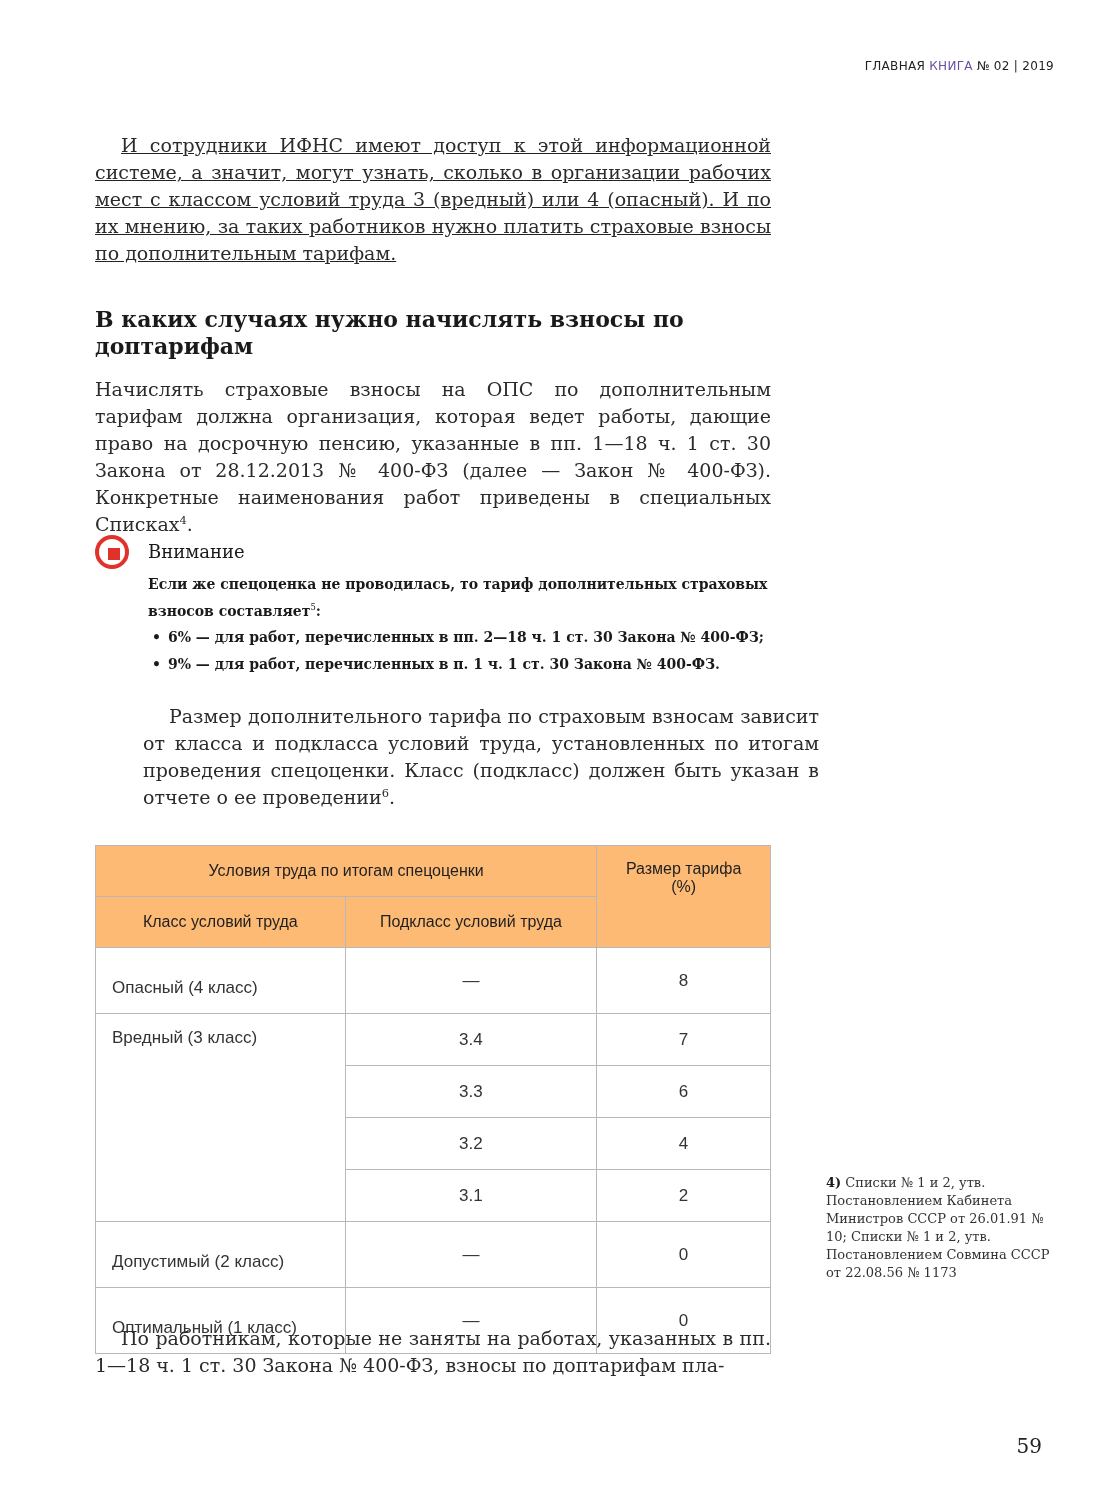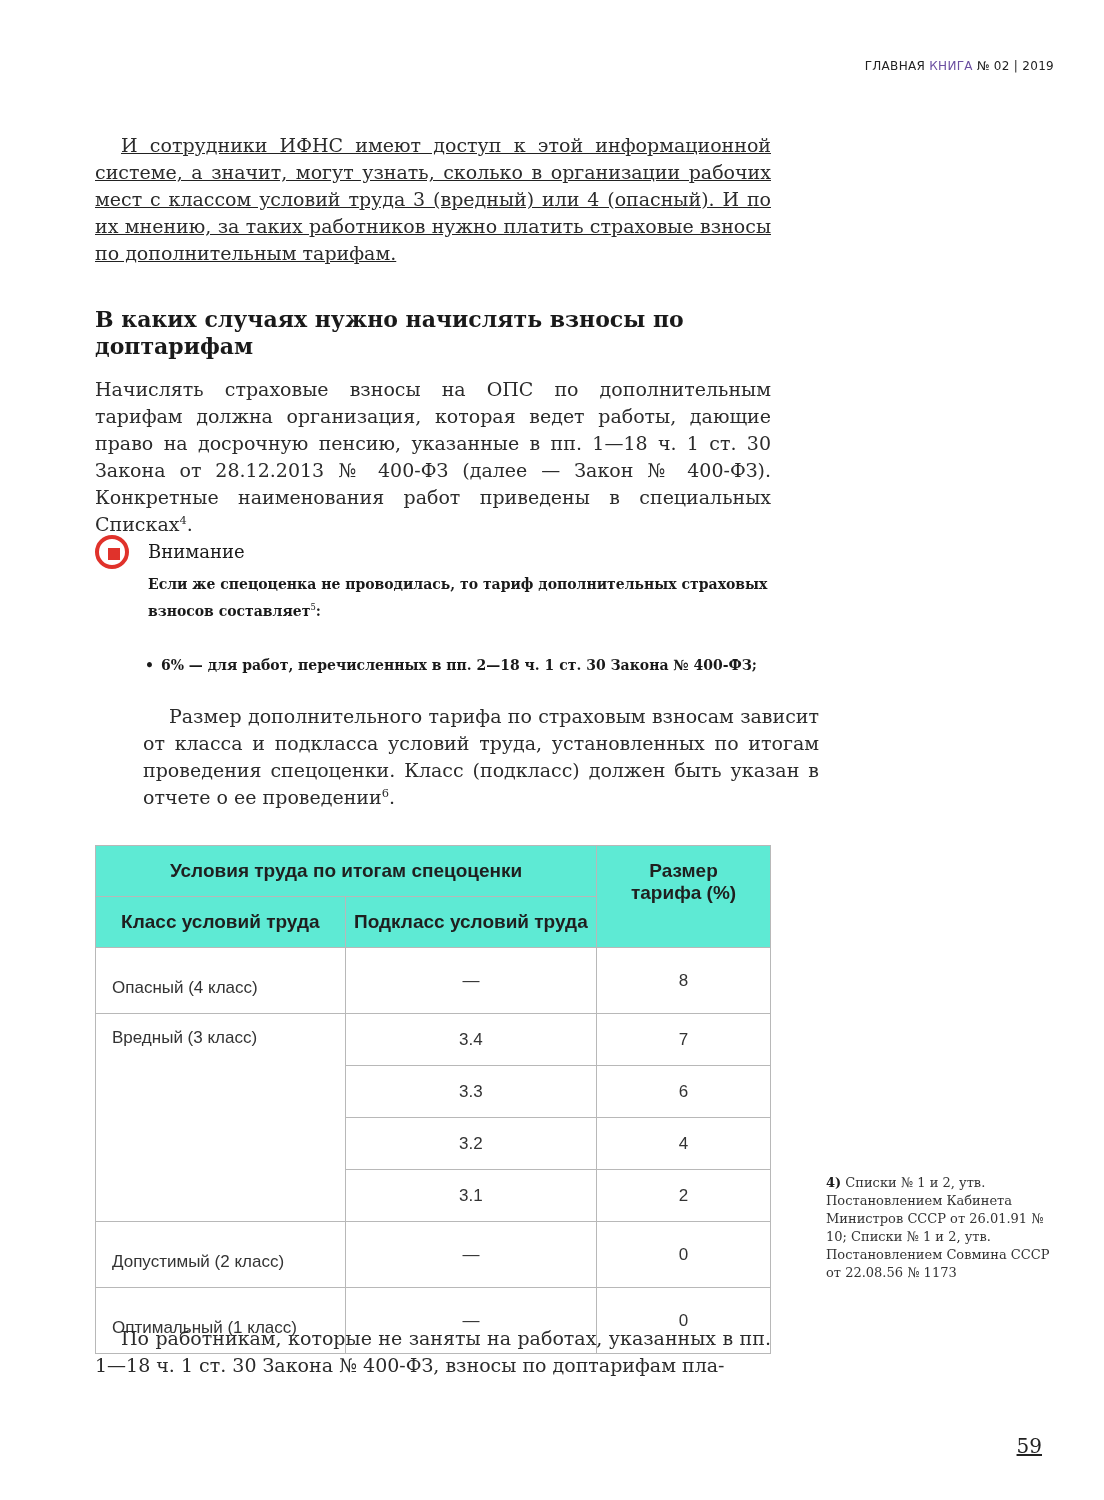--- a/index.html
+++ b/index.html
@@ -14,31 +14,31 @@
   .attn-icon { position: absolute; left: 0; top: 0; width: 34px; height: 34px; border: 4px solid #e0322b; border-radius: 50%; box-sizing: border-box; }
   .attn-icon .sq { position: absolute; left: 9px; top: 9px; width: 12px; height: 12px; background: #e0322b; }
   .attn-title { position: absolute; left: 53px; top: 6px; font-family: "DejaVu Serif", serif; font-weight: normal; font-size: 18px; color: #1a1a1a; }
   .attn-body { position: absolute; left: 53px; top: 36px; width: 660px; font-family: "DejaVu Serif", serif; font-weight: bold; font-size: 14px; line-height: 27px; color: #1a1a1a; }
   .attn-list { position: absolute; left: 53px; top: 89px; margin: 0; padding: 0; list-style: none; font-family: "DejaVu Serif", serif; font-weight: bold; font-size: 14px; line-height: 27px; color: #1a1a1a; }
   .attn-list li::before { content: "•"; margin-right: 7px; }
   .attn-list li { margin-left: -48px; }
   sup { font-size: 60%; vertical-align: super; line-height: 0; font-weight: normal; }
   table.tariff { position: absolute; left: 95px; top: 845px; width: 676px; border-collapse: collapse; font-family: "Liberation Sans", sans-serif; font-size: 17px; color: #333; }
   table.tariff td, table.tariff th { border: 1px solid #b8b8b8; }
-  table.tariff th { background: #5eead4; font-weight: bold; font-size: 19px; color: #1f1f1f; }
+  table.tariff th { background: #fdba74; font-weight: normal; font-size: 16px; color: #1f1f1f; }
   .h1row th { height: 48px; }
   .h2row th { height: 48px; }
   table.tariff td { height: 49px; }
   td.c1 { padding-left: 16px; vertical-align: top; padding-top: 14px; }
   td.c2, td.c3 { text-align: center; }
   td.c1.single { vertical-align: middle; padding-top: 15px; }
   .footnotes { position: absolute; left: 826px; top: 1174px; width: 230px; font-family: "DejaVu Serif", serif; font-size: 13px; line-height: 18px; color: #333; }
   .footnotes .fn { margin-bottom: 3px; }
   .footnotes b { color: #1a1a1a; }
-  .pagenum { position: absolute; right: 62px; top: 1434px; font-family: "DejaVu Serif", serif; font-size: 20px; color: #222; text-decoration: underline; }
+  .pagenum { position: absolute; right: 62px; top: 1434px; font-family: "DejaVu Serif", serif; font-size: 20px; color: #222; }
 </style>
 </head>
 <body>
 
 <div class="header">
   <span>ГЛАВНАЯ</span>
   <span class="brand2">КНИГА</span>
   <span>№ 02 | 2019</span>
 </div>
 
@@ -53,22 +53,23 @@
 <div class="col" style="top:376px;">
   <p class="para"><span>Начислять страховые взносы на ОПС по дополнительным тарифам должна организация, которая ведет работы, дающие право на досрочную пенсию, указанные в пп. 1—18 ч. 1 ст. 30 Закона от 28.12.2013 № 400-ФЗ (далее — Закон № 400-ФЗ). Конкретные наименования работ приведены в специальных Списках</span><sup>4</sup>.</p>
 </div>
 
 <div class="attn">
   <div class="attn-icon">
       <div class="sq"></div>
     </div>
   <div class="attn-title">Внимание</div>
   <div class="attn-body"><span>Если же спецоценка не проводилась, то тариф дополнительных страховых взносов составляет</span><sup>5</sup>:</div>
-  <ul class="attn-list" style="left:98px;margin-top:28px;">
+  <ul class="attn-list" style="left:105px;">
     <li>6% — для работ, перечисленных в пп. 2—18 ч. 1 ст. 30 Закона № 400-ФЗ;</li>
+    <li>9% — для работ, перечисленных в п. 1 ч. 1 ст. 30 Закона № 400-ФЗ.</li>
   </ul>
 </div>
 
 <div class="col" style="top:703px;margin-left:48px;">
   <p class="para indent"><span>Размер дополнительного тарифа по страховым взносам зависит от класса и подкласса условий труда, установленных по итогам проведения спецоценки. Класс (подкласс) должен быть указан в отчете о ее проведении</span><sup>6</sup>.</p>
 </div>
 
 <table class="tariff">
   <colgroup>
       <col style="width:250px">

